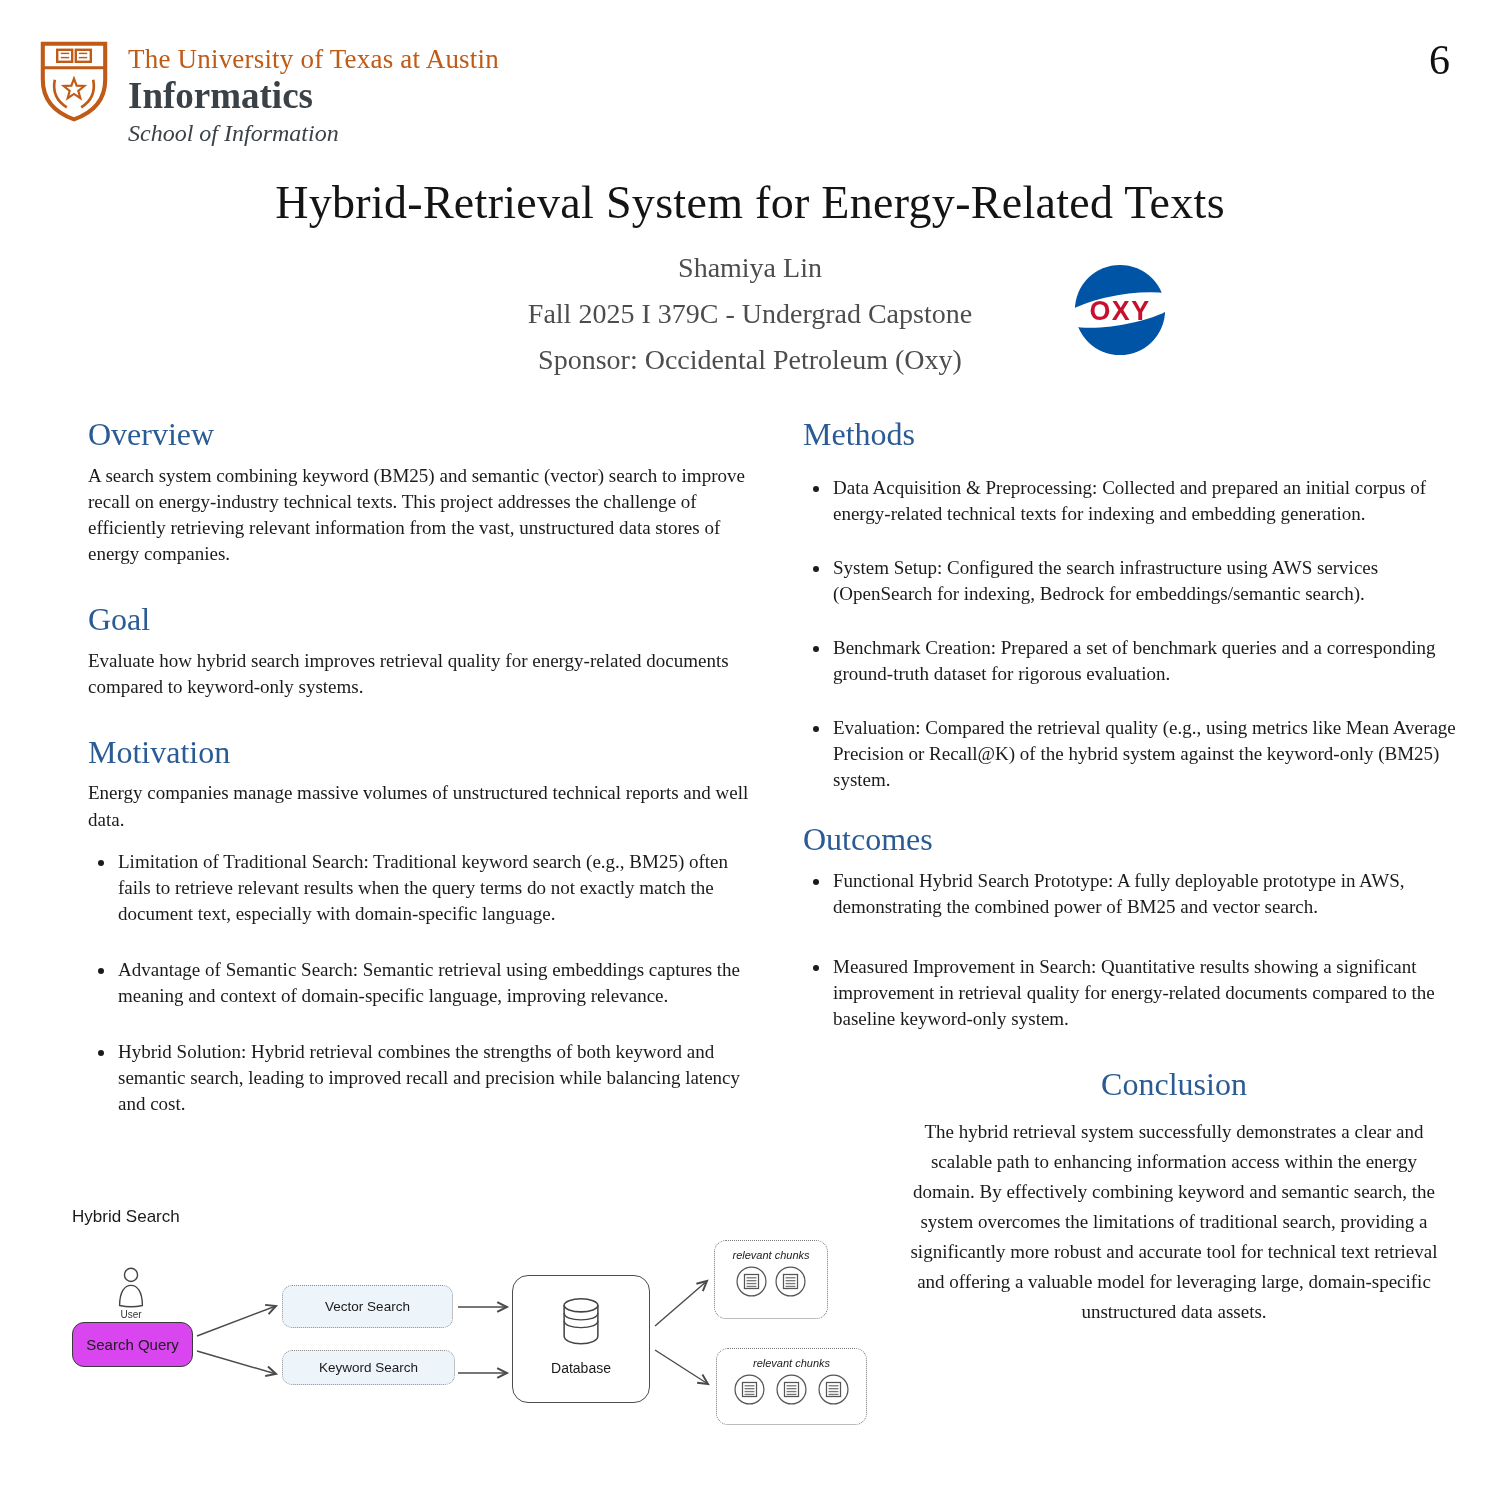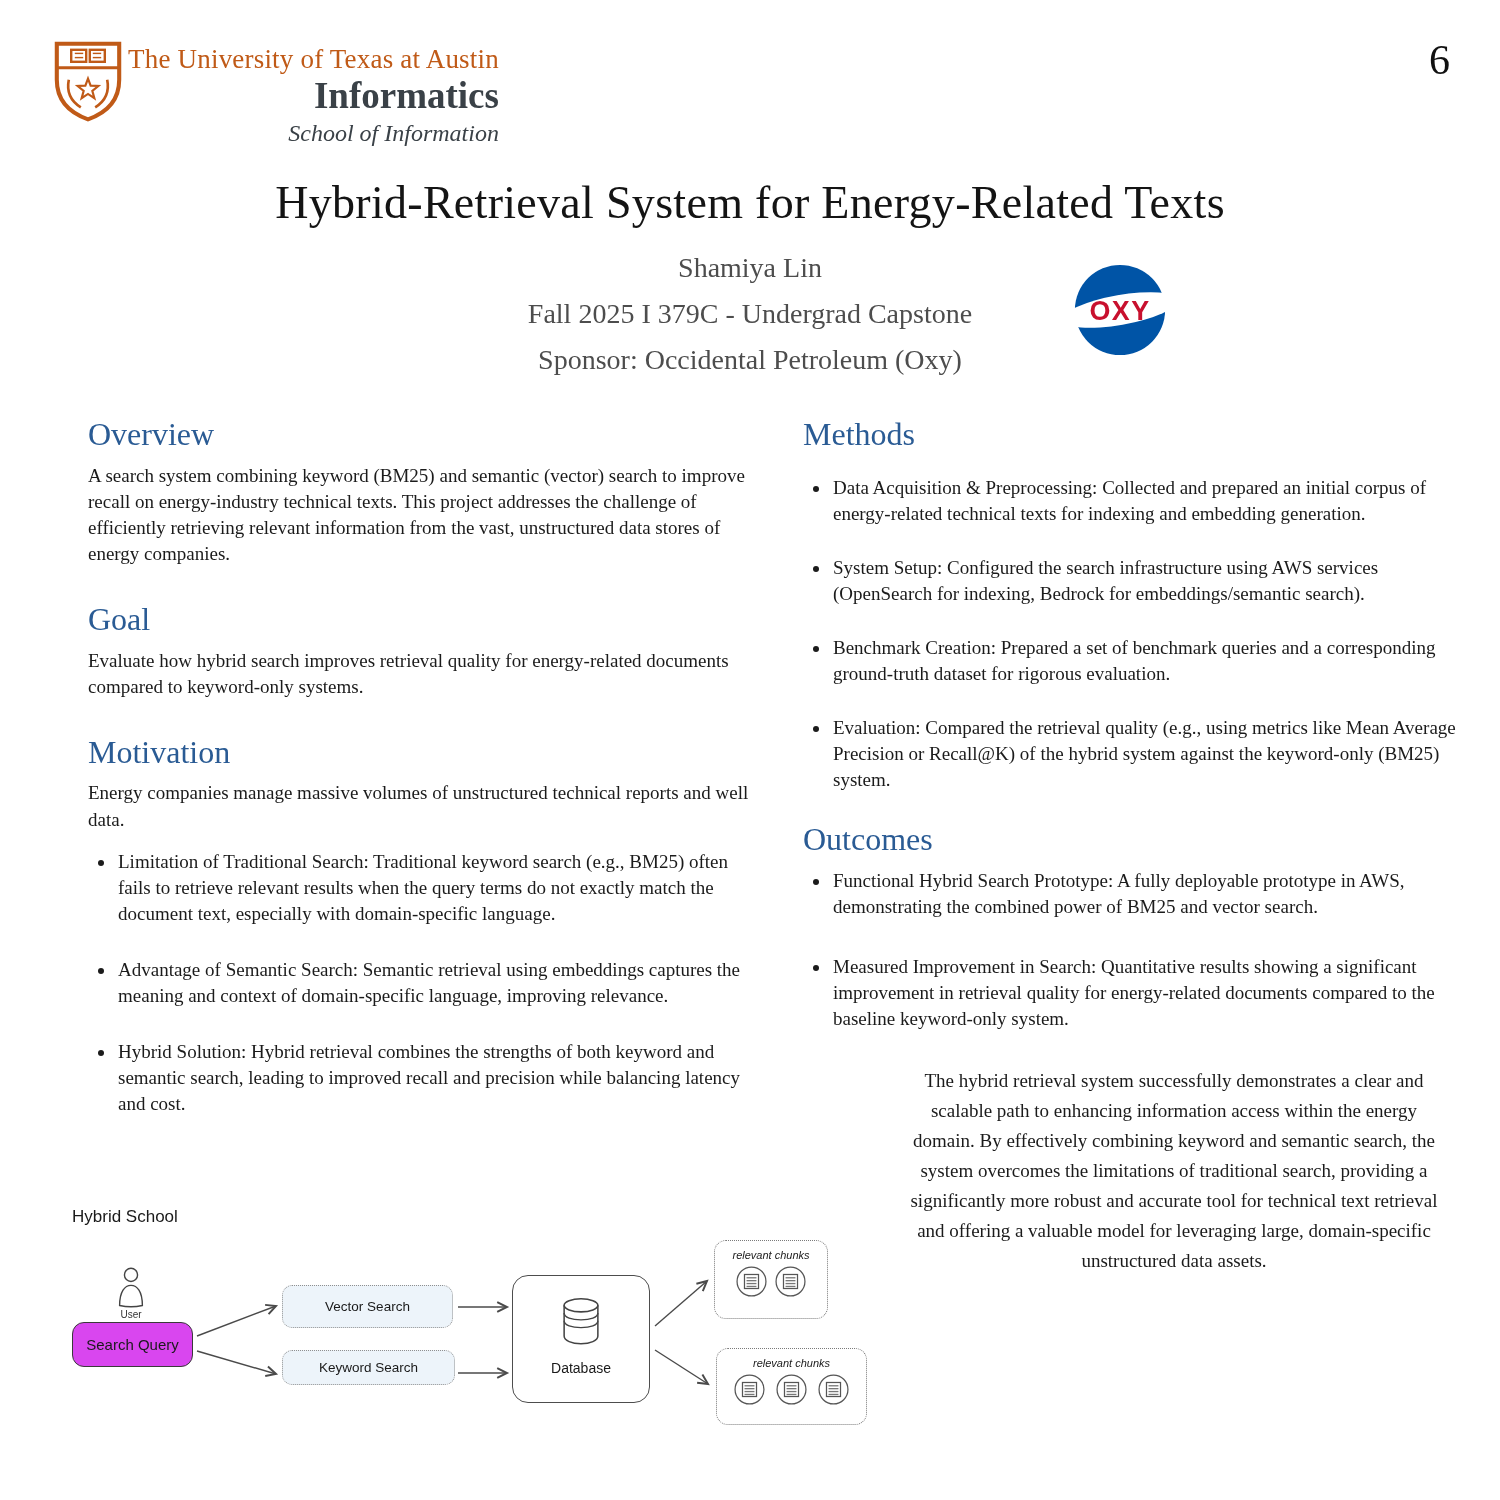--- a/index.html
+++ b/index.html
@@ -1,21 +1,21 @@
 <!DOCTYPE html>
 <html><head>
 <meta charset="utf-8">
 <style>
   html,body{margin:0;padding:0;}
   body{
     width:1500px;height:1500px;position:relative;background:#ffffff;
     font-family:"Liberation Serif", serif;color:#1b1b1b;overflow:hidden;
   }
   
-  .brand{position:absolute;left:52px;top:38px;display:flex;gap:4px;text-align:right;}
+  .brand{position:absolute;left:38px;top:38px;display:flex;gap:18px;}
   .shield{width:72px;height:86px;flex:0 0 auto;}
   .brand-text{padding-top:6px;}
   .brand-university{font-size:27px;color:#c05a17;letter-spacing:.2px;}
   .brand-dept{font-size:37px;font-weight:bold;color:#3a4147;margin-top:2px;line-height:1.05;}
   .brand-school{font-size:24px;font-style:italic;color:#3a4147;margin-top:4px;}
   .page-number{position:absolute;right:50px;top:36px;font-size:42px;color:#111;}
   .title{position:absolute;left:0;top:176px;width:100%;text-align:center;
          font-size:46px;color:#141414;letter-spacing:.3px;}
   .byline{position:absolute;left:0;top:252px;width:100%;text-align:center;
           color:#4d4d4d;font-size:28px;}
@@ -132,20 +132,21 @@
     <li>Evaluation: Compared the retrieval quality (e.g., using metrics like Mean Average Precision or Recall@K) of the hybrid system against the keyword-only (BM25) system.</li>
   </ul>
 
   <h2 style="margin-top:18px;">Outcomes</h2>
   <ul class="outcomes">
     <li>Functional Hybrid Search Prototype: A fully deployable prototype in AWS, demonstrating the combined power of BM25 and vector search.</li>
     <li>Measured Improvement in Search: Quantitative results showing a significant improvement in retrieval quality for energy-related documents compared to the baseline keyword-only system.</li>
   </ul>
 
   <div class="conclusion">
+    <h2>Conclusion</h2>
     <p>The hybrid retrieval system successfully demonstrates a clear and scalable path to enhancing information access within the energy domain. By effectively combining keyword and semantic search, the system overcomes the limitations of traditional search, providing a significantly more robust and accurate tool for technical text retrieval and offering a valuable model for leveraging large, domain-specific unstructured data assets.</p>
   </div>
 </div>
 
 <div class="diagram">
   <svg class="arrows" viewBox="0 0 900 260">
     <defs>
       <marker id="ah" markerWidth="11" markerHeight="11" refX="8" refY="4.5" orient="auto">
         <path d="M1,1 L8,4.5 L1,8" fill="none" stroke="#4a4a4a" stroke-width="1.4"></path>
       </marker>
@@ -153,21 +154,21 @@
     <g stroke="#4a4a4a" stroke-width="1.4" fill="none">
       <line x1="137" y1="141" x2="216" y2="111" marker-end="url(#ah)"></line>
       <line x1="137" y1="156" x2="216" y2="179" marker-end="url(#ah)"></line>
       <line x1="398" y1="112" x2="447" y2="112" marker-end="url(#ah)"></line>
       <line x1="398" y1="178" x2="447" y2="178" marker-end="url(#ah)"></line>
       <line x1="595" y1="131" x2="647" y2="86" marker-end="url(#ah)"></line>
       <line x1="595" y1="155" x2="648" y2="189" marker-end="url(#ah)"></line>
     </g>
   </svg>
 
-  <div class="diagram-title">Hybrid School</div>
+  <div class="diagram-title">Hybrid Search</div>
 
   <svg class="d-user" viewBox="0 0 36 48">
     <circle cx="18" cy="9" r="7.5" fill="#fff" stroke="#444" stroke-width="1.6"></circle>
     <path d="M5,44 C5,28 11,21 18,21 C25,21 31,28 31,44 Q18,47 5,44 Z" fill="#fff" stroke="#444" stroke-width="1.6"></path>
   </svg>
   <div class="d-user-label">User</div>
 
   <div class="d-box d-query">
     <span>Search Query</span>
   </div>

